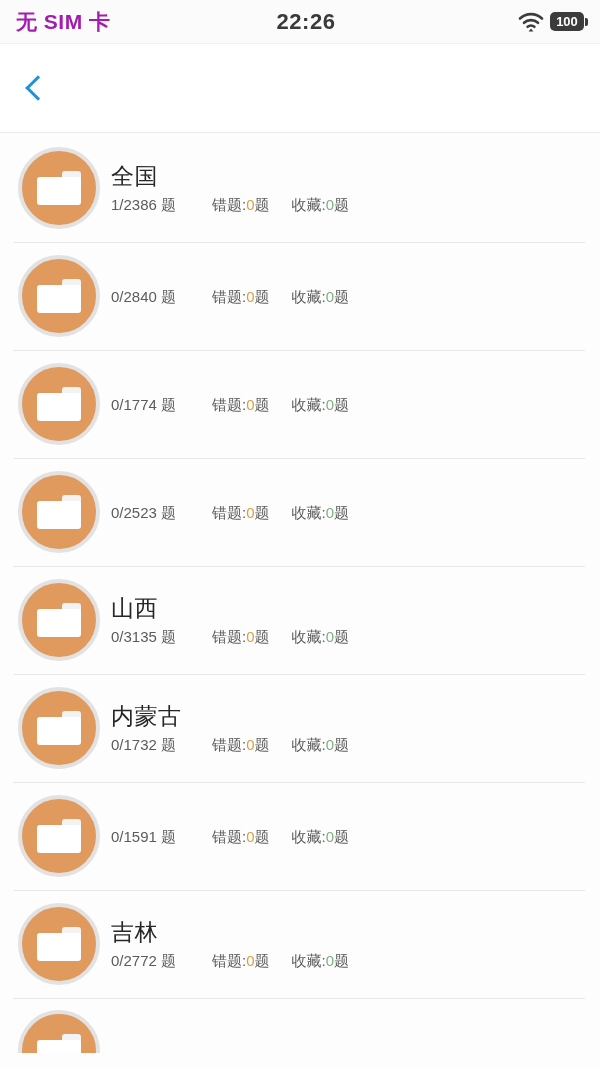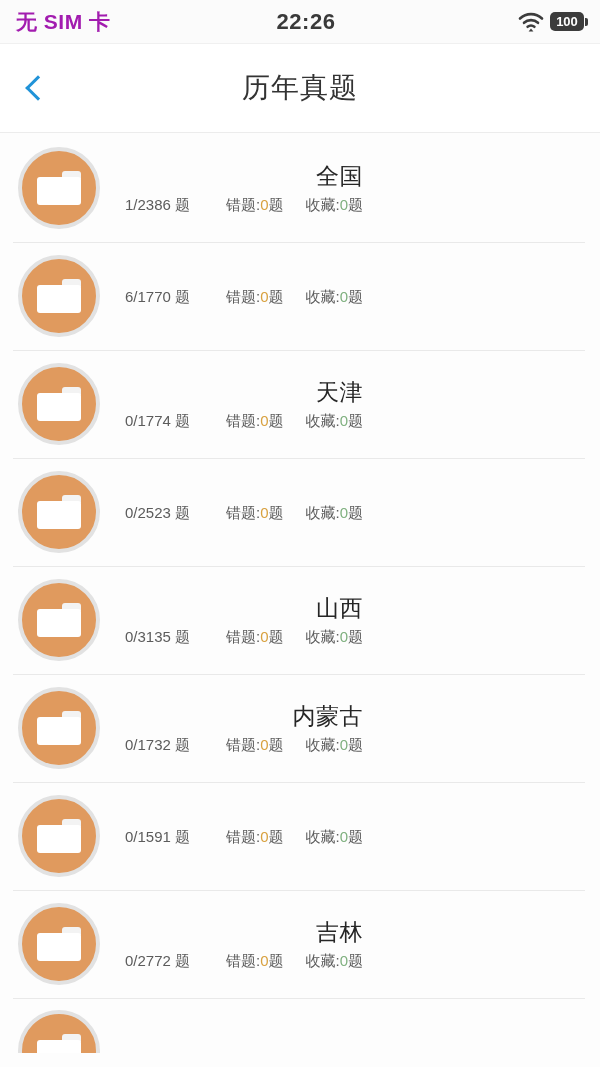--- a/index.html
+++ b/index.html
@@ -108,24 +108,23 @@
     background:#f3f3f3;
     border-radius:3px 3px 0 0;
   }
   .folder-shape .body{
     position:absolute; bottom:0; left:0;
     width:44px; height:28px;
     background:#ffffff;
     border-radius:3px;
   }
   .row-text{
-    margin-left:25px;
+    margin-left:11px;
     display:flex; flex-direction:column; justify-content:center;
     gap:9px;
-    align-items:flex-end;
   }
   .row-title{
     font-size:23px; color:#262626; letter-spacing:0.5px;
     line-height:1;
   }
   .row-stats{
     display:flex; align-items:center;
     font-size:15px; color:#5c5c5c;
     line-height:1;
   }
@@ -157,21 +156,20 @@
         </svg>
       </span>
       <span class="battery">100</span>
     </div>
   </div>
 
   <div class="navbar">
     <div class="back-btn">
       <span class="chev"></span>
     </div>
-    <div class="nav-title">历年真题</div>
   </div>
 
   <div class="list">
 
     <div class="row">
       <div class="folder-icon">
         <div class="folder-shape">
             <div class="tab"></div>
             <div class="body"></div>
           </div>
@@ -188,36 +186,35 @@
 
     <div class="row">
       <div class="folder-icon">
         <div class="folder-shape">
             <div class="tab"></div>
             <div class="body"></div>
           </div>
       </div>
       <div class="row-text">
         <div class="row-stats">
-          <span class="stat-progress">6/1770 题</span>
-          <span class="stat-wrong"><span>错题:</span><span class="num-wrong">0</span><span>题</span></span>
-          <span class="stat-fav"><span>收藏:</span><span class="num-fav">0</span><span>题</span></span>
-        </div>
-      </div>
-    </div>
-
-    <div class="row">
-      <div class="folder-icon">
-        <div class="folder-shape">
-            <div class="tab"></div>
-            <div class="body"></div>
-          </div>
-      </div>
-      <div class="row-text">
-        <div class="row-title">天津</div>
+          <span class="stat-progress">0/2840 题</span>
+          <span class="stat-wrong"><span>错题:</span><span class="num-wrong">0</span><span>题</span></span>
+          <span class="stat-fav"><span>收藏:</span><span class="num-fav">0</span><span>题</span></span>
+        </div>
+      </div>
+    </div>
+
+    <div class="row">
+      <div class="folder-icon">
+        <div class="folder-shape">
+            <div class="tab"></div>
+            <div class="body"></div>
+          </div>
+      </div>
+      <div class="row-text">
         <div class="row-stats">
           <span class="stat-progress">0/1774 题</span>
           <span class="stat-wrong"><span>错题:</span><span class="num-wrong">0</span><span>题</span></span>
           <span class="stat-fav"><span>收藏:</span><span class="num-fav">0</span><span>题</span></span>
         </div>
       </div>
     </div>
 
     <div class="row">
       <div class="folder-icon">

